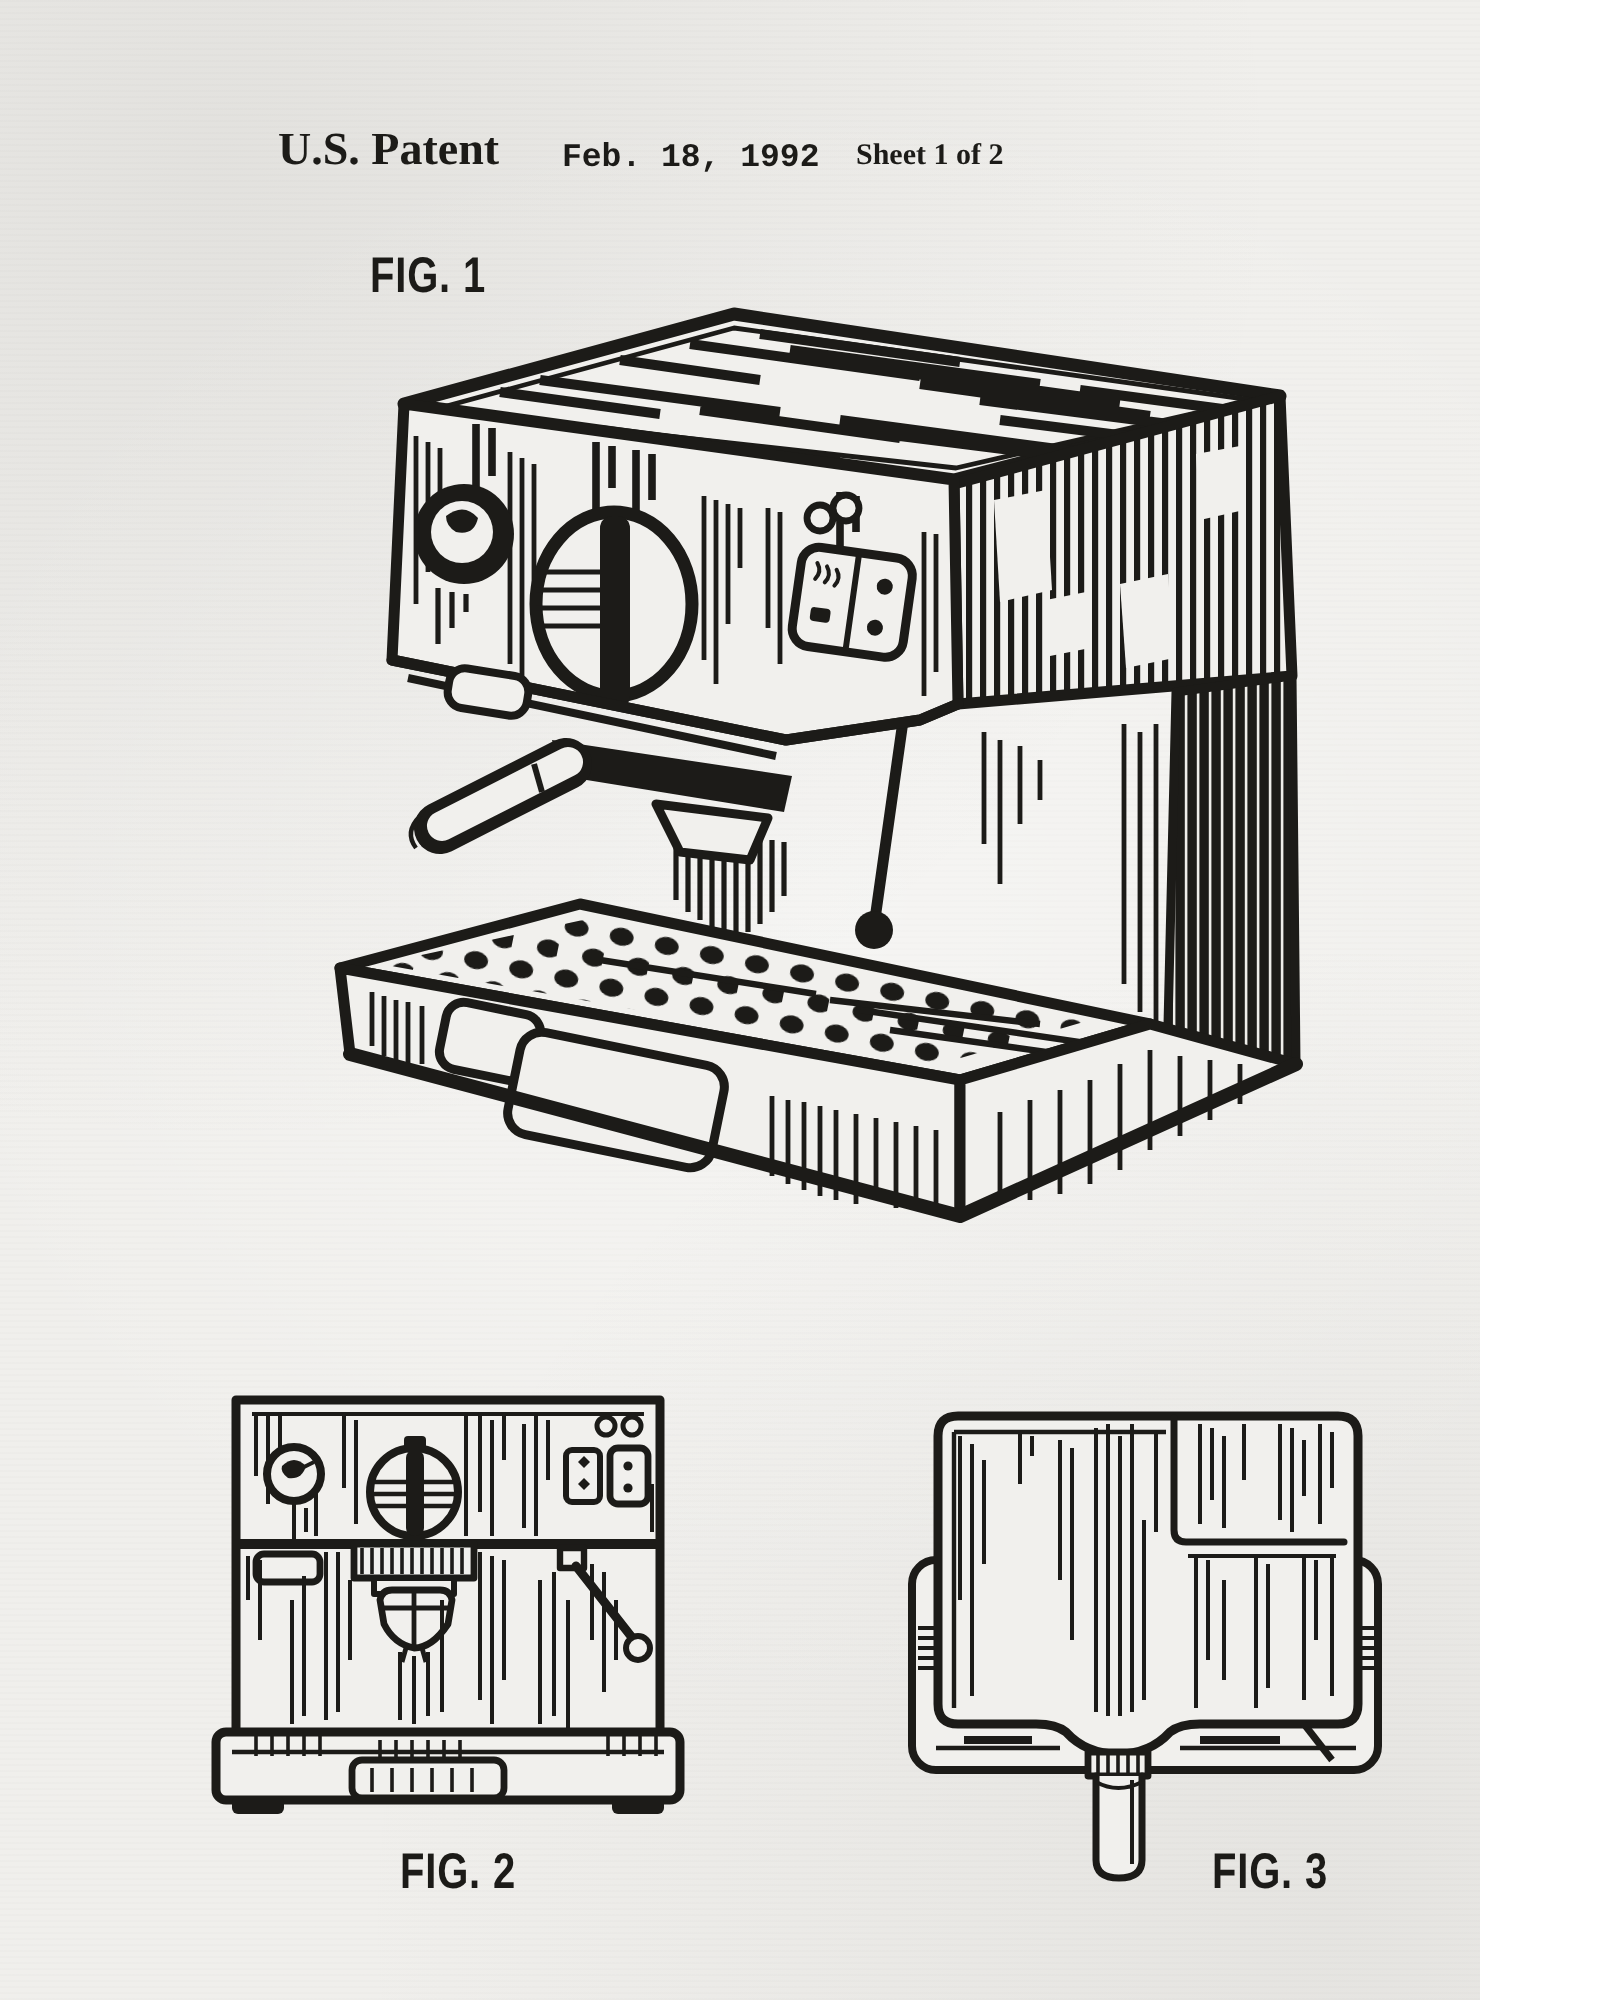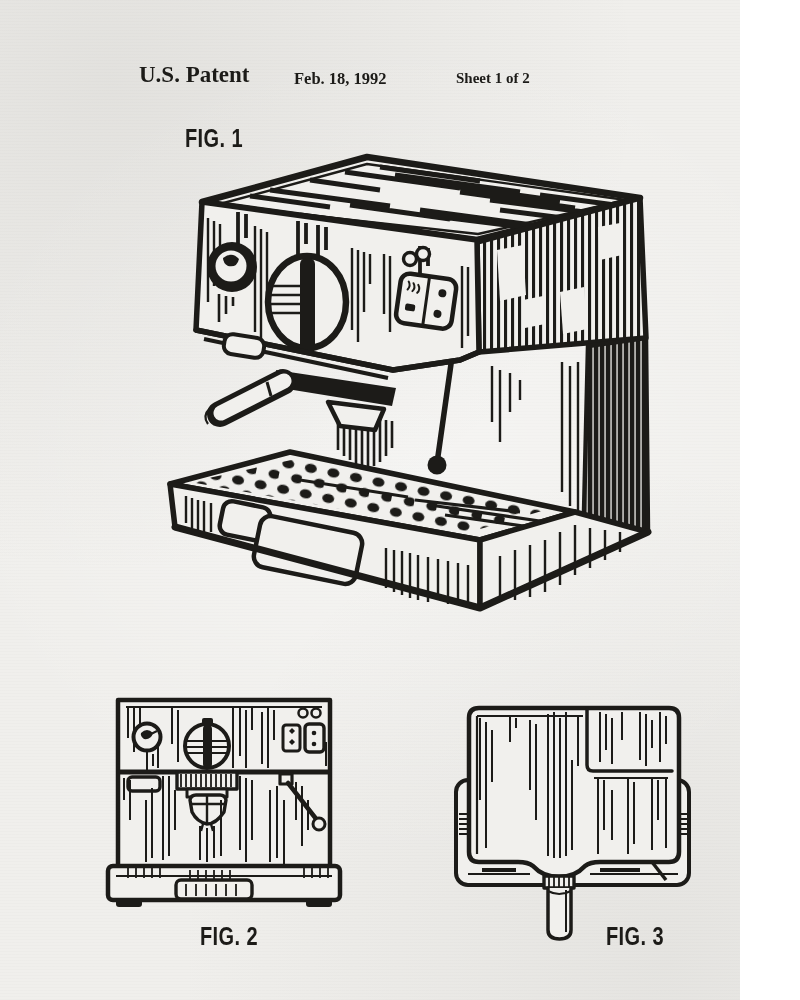--- a/index.html
+++ b/index.html
@@ -8,22 +8,22 @@
     position:relative;width:740px;height:1000px;overflow:hidden;
     background-color:#f0efec;
     background-image:
       radial-gradient(130% 90% at 15% 8%, rgba(118,116,110,.11), transparent 55%),
       radial-gradient(120% 90% at 90% 96%, rgba(118,116,110,.09), transparent 55%),
       radial-gradient(90% 60% at 55% 45%, rgba(255,255,255,.38), transparent 70%),
       repeating-linear-gradient(0deg, rgba(0,0,0,.013) 0 1px, transparent 1px 3px);
   }
   .hdr{position:absolute;color:#1c1b18;font-family:"Liberation Serif",serif;font-weight:700;white-space:nowrap;}
   .hdr-title   {left:139px;top:62px;font-size:23px;}
-  .hdr-date    {left:294px;top:69px;font-size:16.5px;}
-  .hdr-sheet   {left:428px;top:70px;font-size:15px;margin-left:28px;}
+  .hdr-date    {left:281px;top:69px;font-size:16.5px;font-family:Liberation Mono, monospace;}
+  .hdr-sheet   {left:428px;top:70px;font-size:15px;}
   .hdr-number  {left:553px;top:61px;font-size:24px;}
   .fig-label{
     position:absolute;color:#1c1b18;font-weight:700;font-size:25px;
     letter-spacing:.5px;transform:scaleX(.8);transform-origin:left top;white-space:nowrap;
   }
   .lbl-fig1{left:185px;top:124px;}
   .lbl-fig2{left:200px;top:922px;}
   .lbl-fig3{left:606px;top:922px;}
   svg{position:absolute;overflow:visible;}
   .svg-fig1{left:150px;top:145px;}

